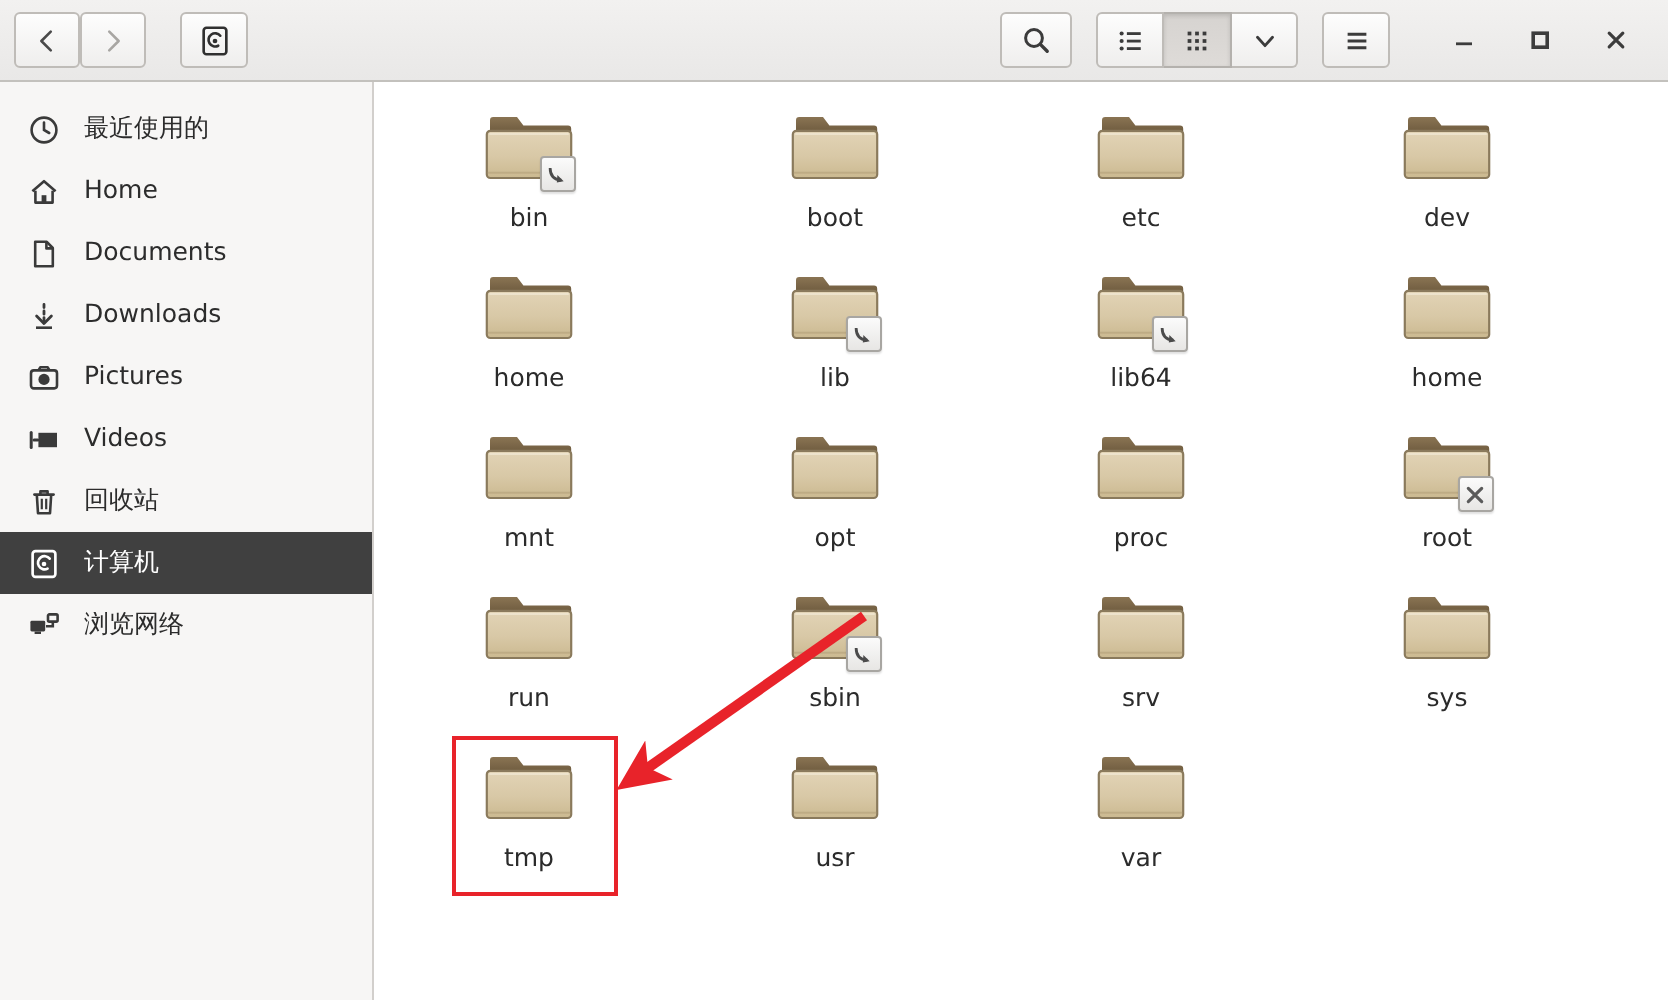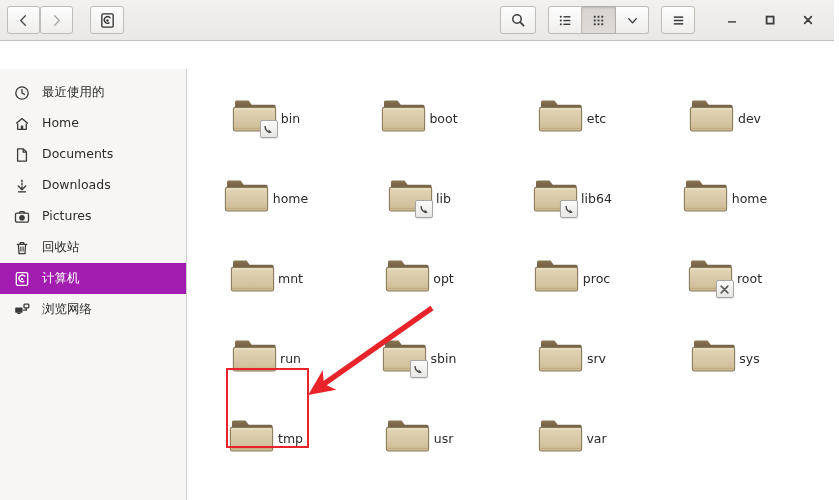--- a/index.html
+++ b/index.html
@@ -7,21 +7,20 @@
     width: 839px; height: 500px;
     overflow: hidden;
     font-family: "DejaVu Sans", "Liberation Sans", sans-serif;
     background: #ffffff;
   }
   #app {
     position: relative;
     width: 834px; height: 500px;
     display: flex; flex-direction: column;
     background: #ffffff;
-    gap: 28px;
   }
 
   
   .headerbar {
     position: relative;
     height: 41px;
     flex: 0 0 41px;
     background: linear-gradient(to bottom, #f2f1f0 0%, #e9e8e7 100%);
     border-bottom: 1px solid #c3c1bd;
     display: flex;
@@ -107,21 +106,21 @@
     flex: 0 0 17px;
     color: #3a3a3a;
   }
   .side-item .si-label {
     font-size: 12.5px;
     line-height: 1;
     white-space: nowrap;
     overflow: hidden;
   }
   .side-item.selected {
-    background: #a21caf;
+    background: #404040;
     color: #ffffff;
   }
   .side-item.selected .si-icon { color: #ffffff; }
 
   
   .content {
     flex: 1 1 auto;
     position: relative;
     background: #ffffff;
     overflow: hidden;
@@ -131,23 +130,23 @@
     top: 4px; left: 0; right: 0;
     display: grid;
     grid-template-columns: repeat(4, 153px);
     justify-content: start;
     padding-left: 1px;
   }
   .cell {
     width: 153px;
     height: 80px;
     display: flex;
-    flex-direction: row;
+    flex-direction: column;
     align-items: center;
-    justify-content: center;
+    justify-content: flex-start;
     padding-top: 7px;
     cursor: default;
     position: relative;
   }
   .ficon {
     position: relative;
     width: 52px; height: 45px;
     display: flex; align-items: flex-start; justify-content: center;
   }
   .flabel {
@@ -355,20 +354,30 @@
               <rect x="1.5" y="4.2" width="13" height="9.0" rx="1.4" fill="none" stroke="currentColor" stroke-width="1.3"></rect>
               <path d="M5.2 4.2 L6.2 2.6 L9.8 2.6 L10.8 4.2" fill="none" stroke="currentColor" stroke-width="1.3" stroke-linejoin="round"></path>
               <circle cx="8" cy="8.7" r="2.8" fill="currentColor"></circle>
             </svg>
           </span>
           <span class="si-label">Pictures</span>
         </div>
         <div class="side-item">
           <span class="si-icon">
             <svg width="16" height="16" viewBox="0 0 16 16">
+              <path d="M1.6 4.2 L1.6 11.8" stroke="currentColor" stroke-width="1.5" stroke-linecap="round"></path>
+              <path d="M3.0 8 L4.9 8" stroke="currentColor" stroke-width="1.5" stroke-linecap="round"></path>
+              <rect x="5.2" y="4.4" width="9.3" height="7.2" fill="currentColor"></rect>
+            </svg>
+          </span>
+          <span class="si-label">Videos</span>
+        </div>
+        <div class="side-item">
+          <span class="si-icon">
+            <svg width="16" height="16" viewBox="0 0 16 16">
               <path d="M3.2 4.3 L12.8 4.3" stroke="currentColor" stroke-width="1.3" stroke-linecap="round"></path>
               <path d="M4.4 4.3 L5.0 13.6 L11.0 13.6 L11.6 4.3" fill="none" stroke="currentColor" stroke-width="1.3" stroke-linejoin="round"></path>
               <path d="M6.2 4.2 L6.2 2.7 L9.8 2.7 L9.8 4.2" fill="none" stroke="currentColor" stroke-width="1.3" stroke-linejoin="round"></path>
               <path d="M6.9 6.4 L6.9 11.6 M9.1 6.4 L9.1 11.6" stroke="currentColor" stroke-width="1.1"></path>
             </svg>
           </span>
           <span class="si-label">回收站</span>
         </div>
         <div class="side-item selected">
           <span class="si-icon">

